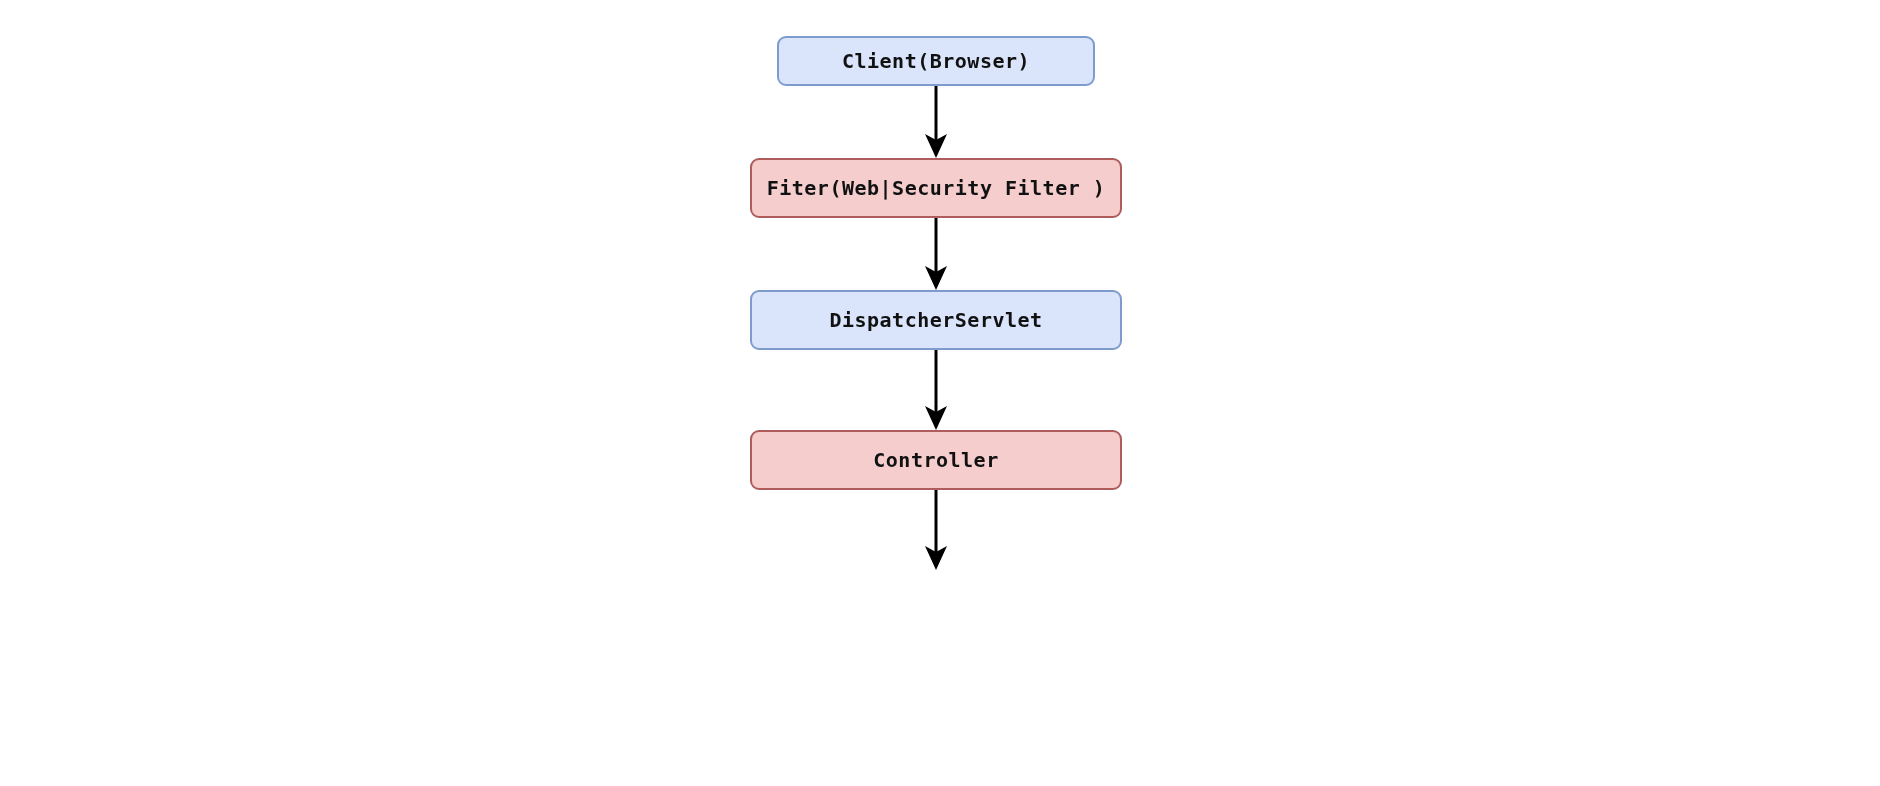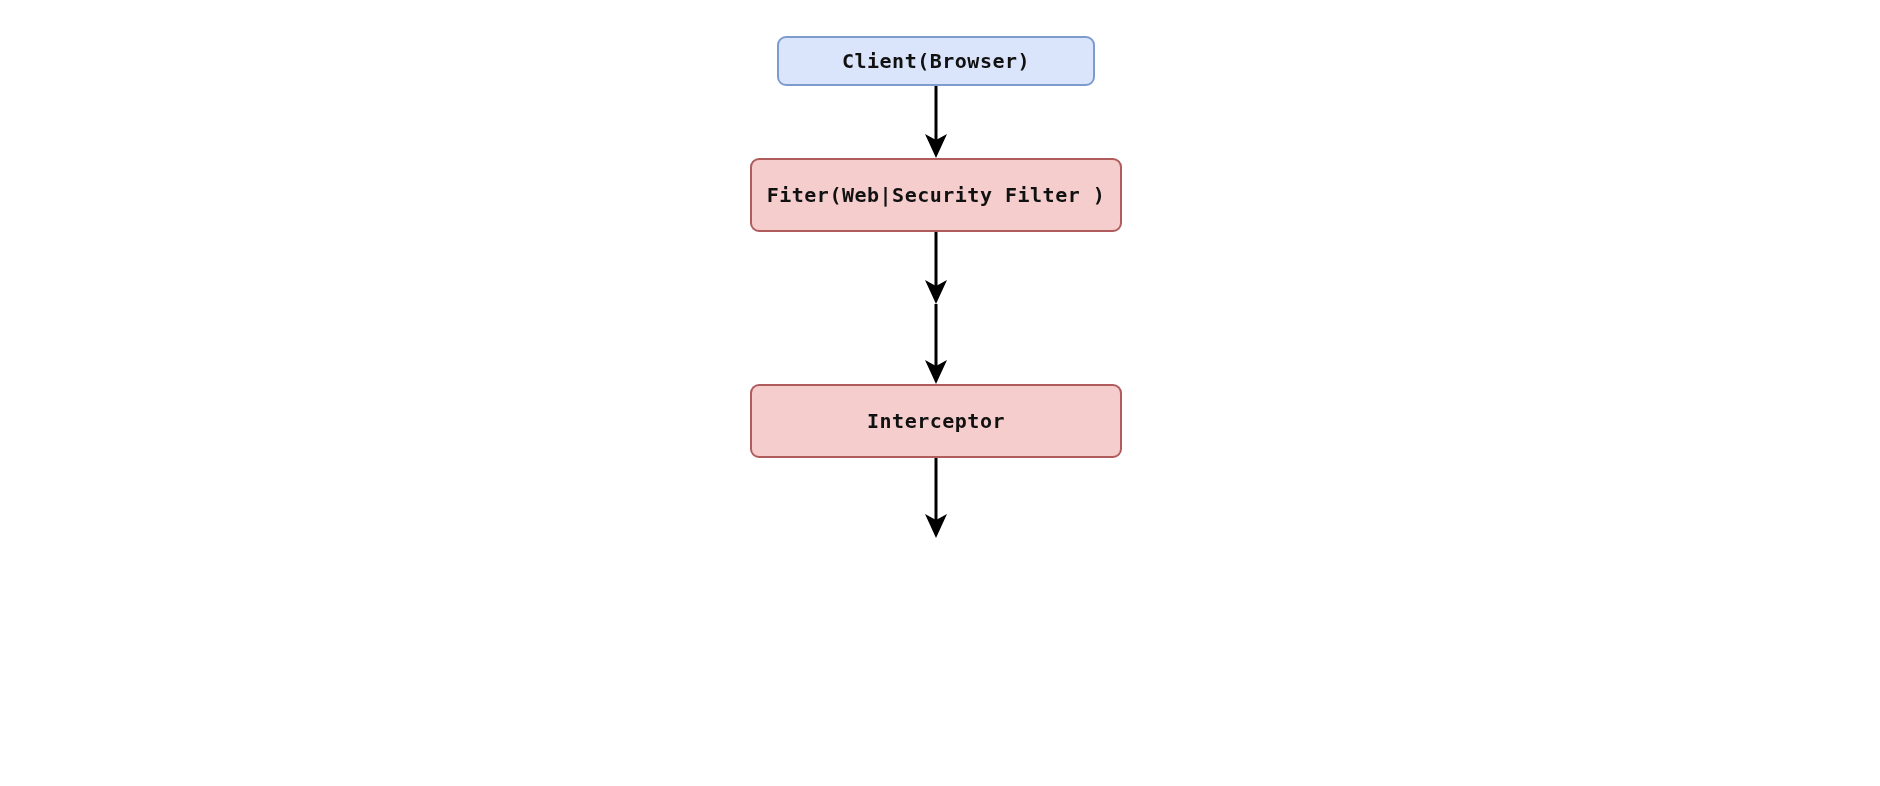--- a/index.html
+++ b/index.html
@@ -65,21 +65,21 @@
   }
 
   
   .node.size-small {
     width: 318px;
     height: 50px;
   }
 
   .node.size-large {
     width: 372px;
-    height: 74px;
+    height: 60px;
   }
 
   
   .connector {
     position: relative;
     width: 372px;
     display: flex;
     justify-content: center;
     z-index: 1;
   }
@@ -110,30 +110,33 @@
       <span class="node-label">Fiter(Web|Security Filter )</span>
     </div>
 
     <div class="connector">
       <svg width="28" height="72" viewBox="0 0 28 72">
         <line x1="14" y1="0" x2="14" y2="58" stroke="#000000" stroke-width="3"></line>
         <path d="M14 72 L3 48 L14 54 L25 48 Z" fill="#000000"></path>
       </svg>
     </div>
 
+    <div class="node blue size-large">
+      <span class="node-label">DispatcherServlet</span>
+    </div>
 
     <div class="connector">
       <svg width="28" height="80" viewBox="0 0 28 80">
         <line x1="14" y1="0" x2="14" y2="66" stroke="#000000" stroke-width="3"></line>
         <path d="M14 80 L3 56 L14 62 L25 56 Z" fill="#000000"></path>
       </svg>
     </div>
 
     <div class="node pink size-large">
-      <span class="node-label">Interceptor</span>
+      <span class="node-label">Controller</span>
     </div>
 
     <div class="connector">
       <svg width="28" height="80" viewBox="0 0 28 80">
         <line x1="14" y1="0" x2="14" y2="66" stroke="#000000" stroke-width="3"></line>
         <path d="M14 80 L3 56 L14 62 L25 56 Z" fill="#000000"></path>
       </svg>
     </div>
 
 

